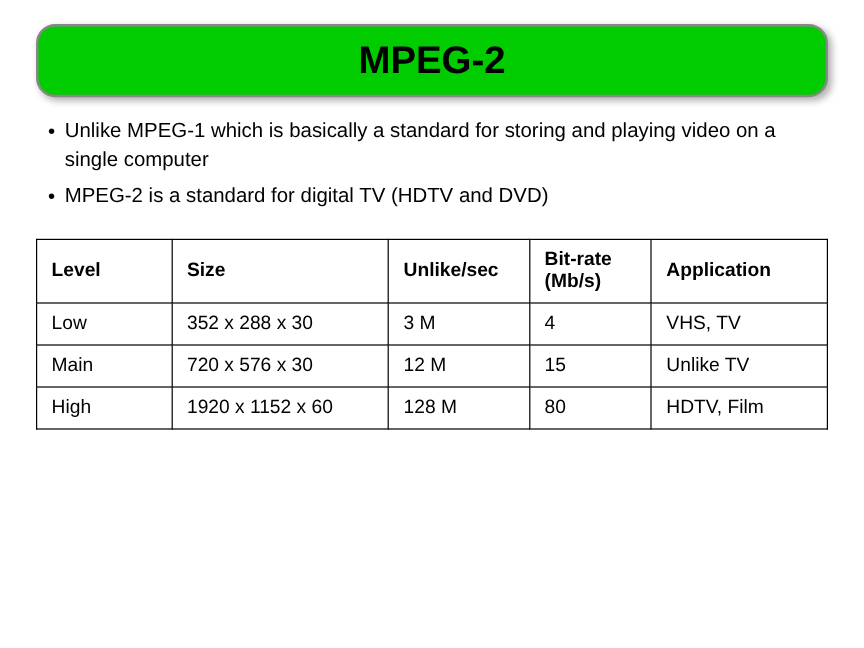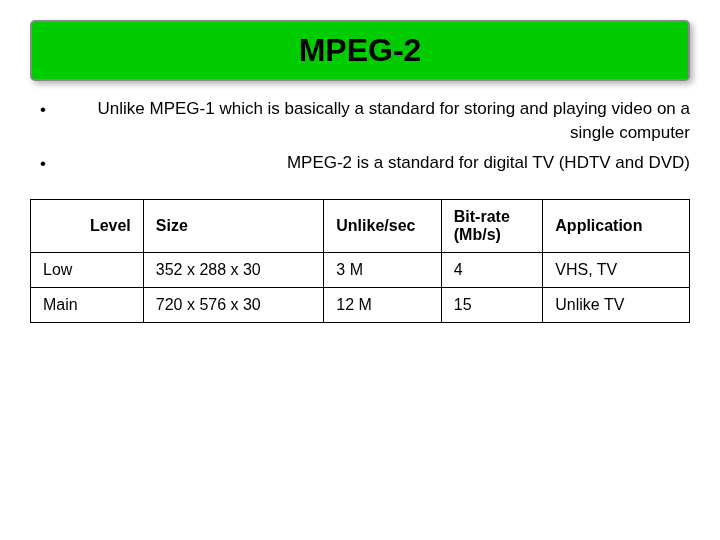--- a/index.html
+++ b/index.html
@@ -22,21 +22,21 @@
       background: #ffffff;
       padding: 20px 30px;
       display: flex;
       flex-direction: column;
       gap: 16px;
     }
 
     .title-bar {
       background: #00cc00;
       border: 2px solid #888;
-      border-radius: 5px;
+      border-radius: 16px;
       text-align: center;
       padding: 10px 20px;
       box-shadow: 3px 3px 6px rgba(0,0,0,0.3);
     }
 
     .title-text {
       font-size: 32px;
       font-weight: bold;
       color: #000000;
     }
@@ -58,21 +58,20 @@
 
     .bullet-dot {
       margin-right: 8px;
       font-size: 17px;
       flex-shrink: 0;
       margin-top: 1px;
     }
 
     .bullet-text {
       flex: 1;
-      text-align: right;
     }
 
     .table-container {
       margin-top: 8px;
     }
 
     table {
       border-collapse: collapse;
       width: 100%;
       font-size: 16px;
@@ -87,21 +86,21 @@
 
     thead th {
       font-weight: bold;
       background: #ffffff;
     }
 
     tbody tr td {
       background: #ffffff;
     }
 
-    .col-level { width: 100px; text-align: right; }
+    .col-level { width: 100px; }
     .col-size { width: 160px; }
     .col-pixels { width: 90px; }
     .col-bitrate { width: 90px; }
     .col-app { width: 130px; }
   </style>
 </head>
 <body>
 
 <div class="slide">
 
@@ -139,17 +138,24 @@
           <td>4</td>
           <td>VHS, TV</td>
         </tr>
         <tr>
           <td>Main</td>
           <td>720 x 576 x 30</td>
           <td>12 M</td>
           <td>15</td>
           <td>Unlike TV</td>
         </tr>
+        <tr>
+          <td>High</td>
+          <td>1920 x 1152 x 60</td>
+          <td>128 M</td>
+          <td>80</td>
+          <td>HDTV, Film</td>
+        </tr>
       </tbody>
     </table>
   </div>
 
 </div>
 
 </body></html>

